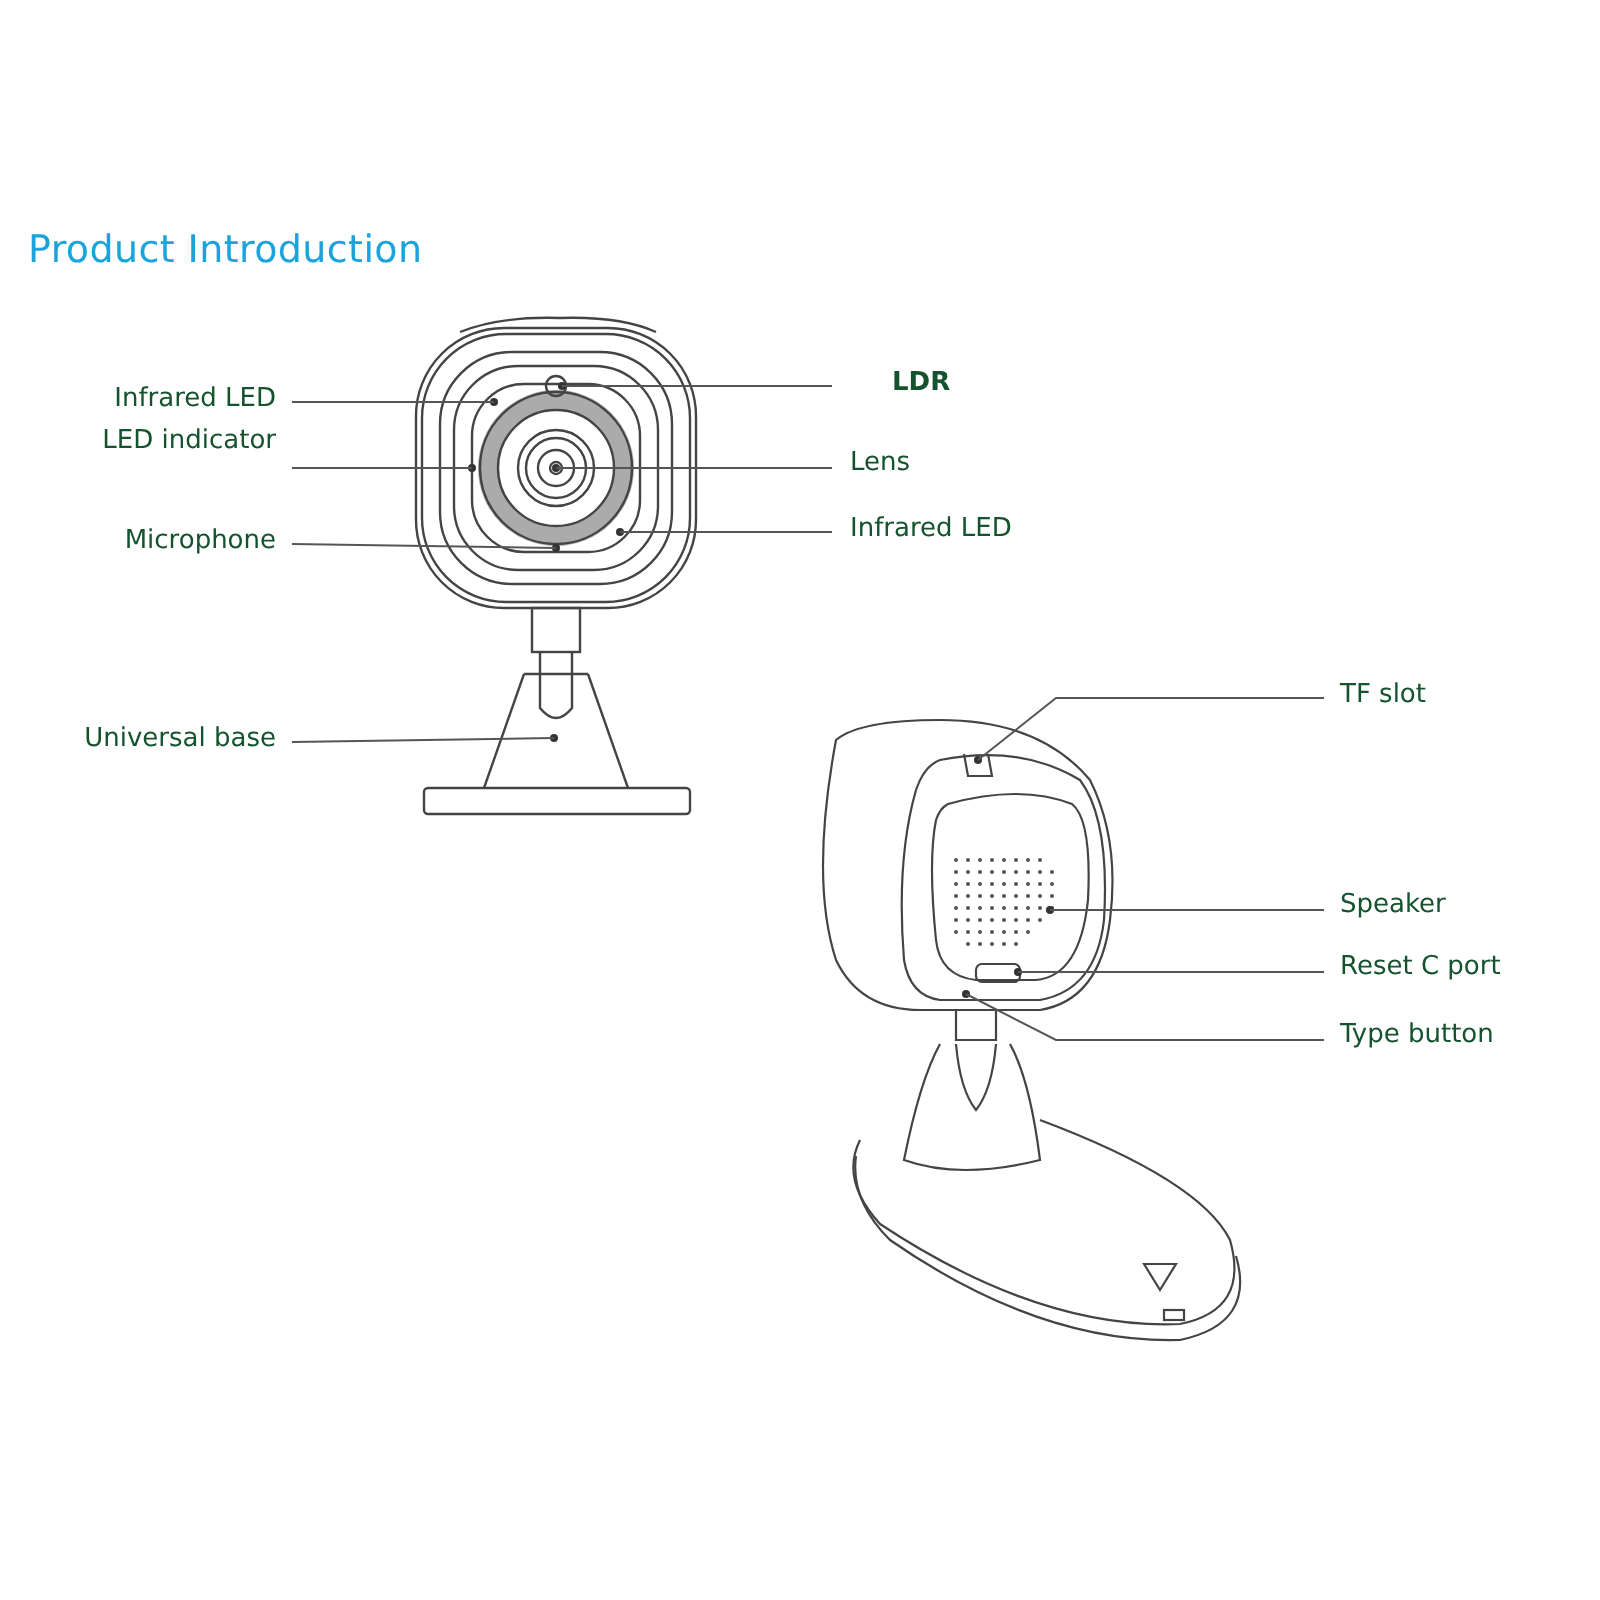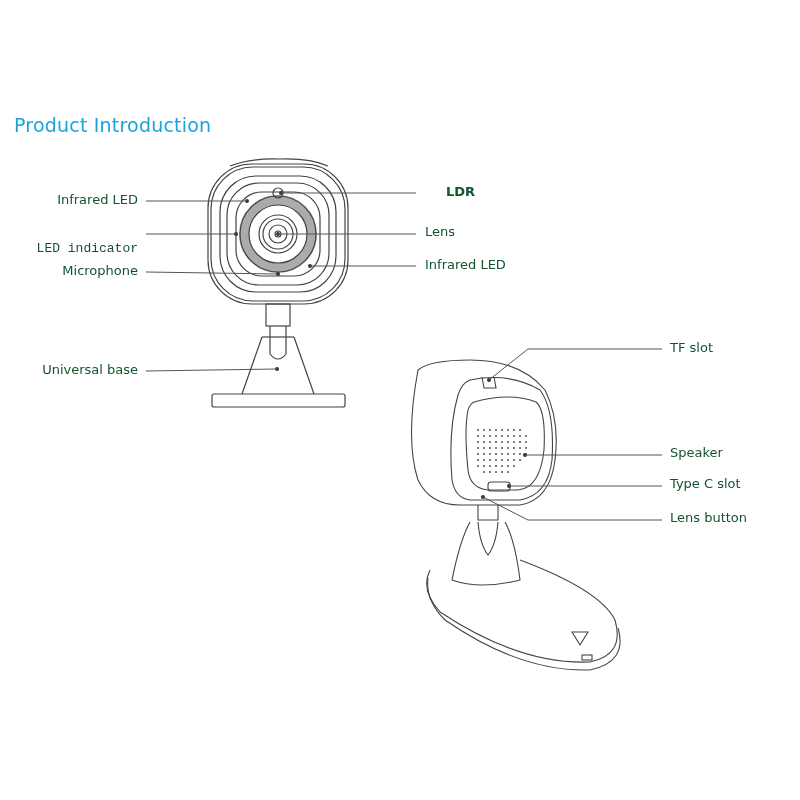--- a/index.html
+++ b/index.html
@@ -10,31 +10,31 @@
   .lbl { position:absolute; font-size:13px; color:#14532d; white-space:nowrap; line-height:18px; }
   .lbl.right { text-align:right; }
   svg.art { position:absolute; left:0; top:0; }
 </style>
 </head>
 <body>
 
 <div class="title">Product Introduction</div>
 
 <div class="lbl right" style="left:30px;top:191px;width:108px;">Infrared LED</div>
-<div class="lbl right" style="left:20px;top:240px;width:118px;font-family:Liberation Mono, monospace;">LED indicator</div>
+<div class="lbl right" style="left:20px;top:212px;width:118px;">LED indicator</div>
 <div class="lbl right" style="left:20px;top:262px;width:118px;">Microphone</div>
 <div class="lbl right" style="left:10px;top:361px;width:128px;text-align:right;">Universal base</div>
 <div class="lbl" style="left:446px;top:183px;font-weight:bold;">LDR</div>
 <div class="lbl" style="left:425px;top:223px;">Lens</div>
 <div class="lbl" style="left:425px;top:256px;">Infrared LED</div>
 
 <div class="lbl" style="left:670px;top:339px;">TF slot</div>
 <div class="lbl" style="left:670px;top:444px;">Speaker</div>
-<div class="lbl" style="left:670px;top:475px;">Type C slot</div>
-<div class="lbl" style="left:670px;top:509px;">Lens button</div>
+<div class="lbl" style="left:670px;top:475px;">Reset C port</div>
+<div class="lbl" style="left:670px;top:509px;">Type button</div>
 
 <svg class="art" width="800" height="800" viewBox="0 0 800 800">
   <g fill="none" stroke="#444" stroke-width="1.2">
 
     <g>
       <rect x="208" y="164" width="140" height="140" rx="44" ry="44"></rect>
       <rect x="211" y="167" width="134" height="134" rx="42" ry="42"></rect>
       <rect x="220" y="176" width="116" height="116" rx="36" ry="36"></rect>
       <rect x="227" y="183" width="102" height="102" rx="32" ry="32"></rect>
       <rect x="236" y="192" width="84" height="84" rx="26" ry="26"></rect>

